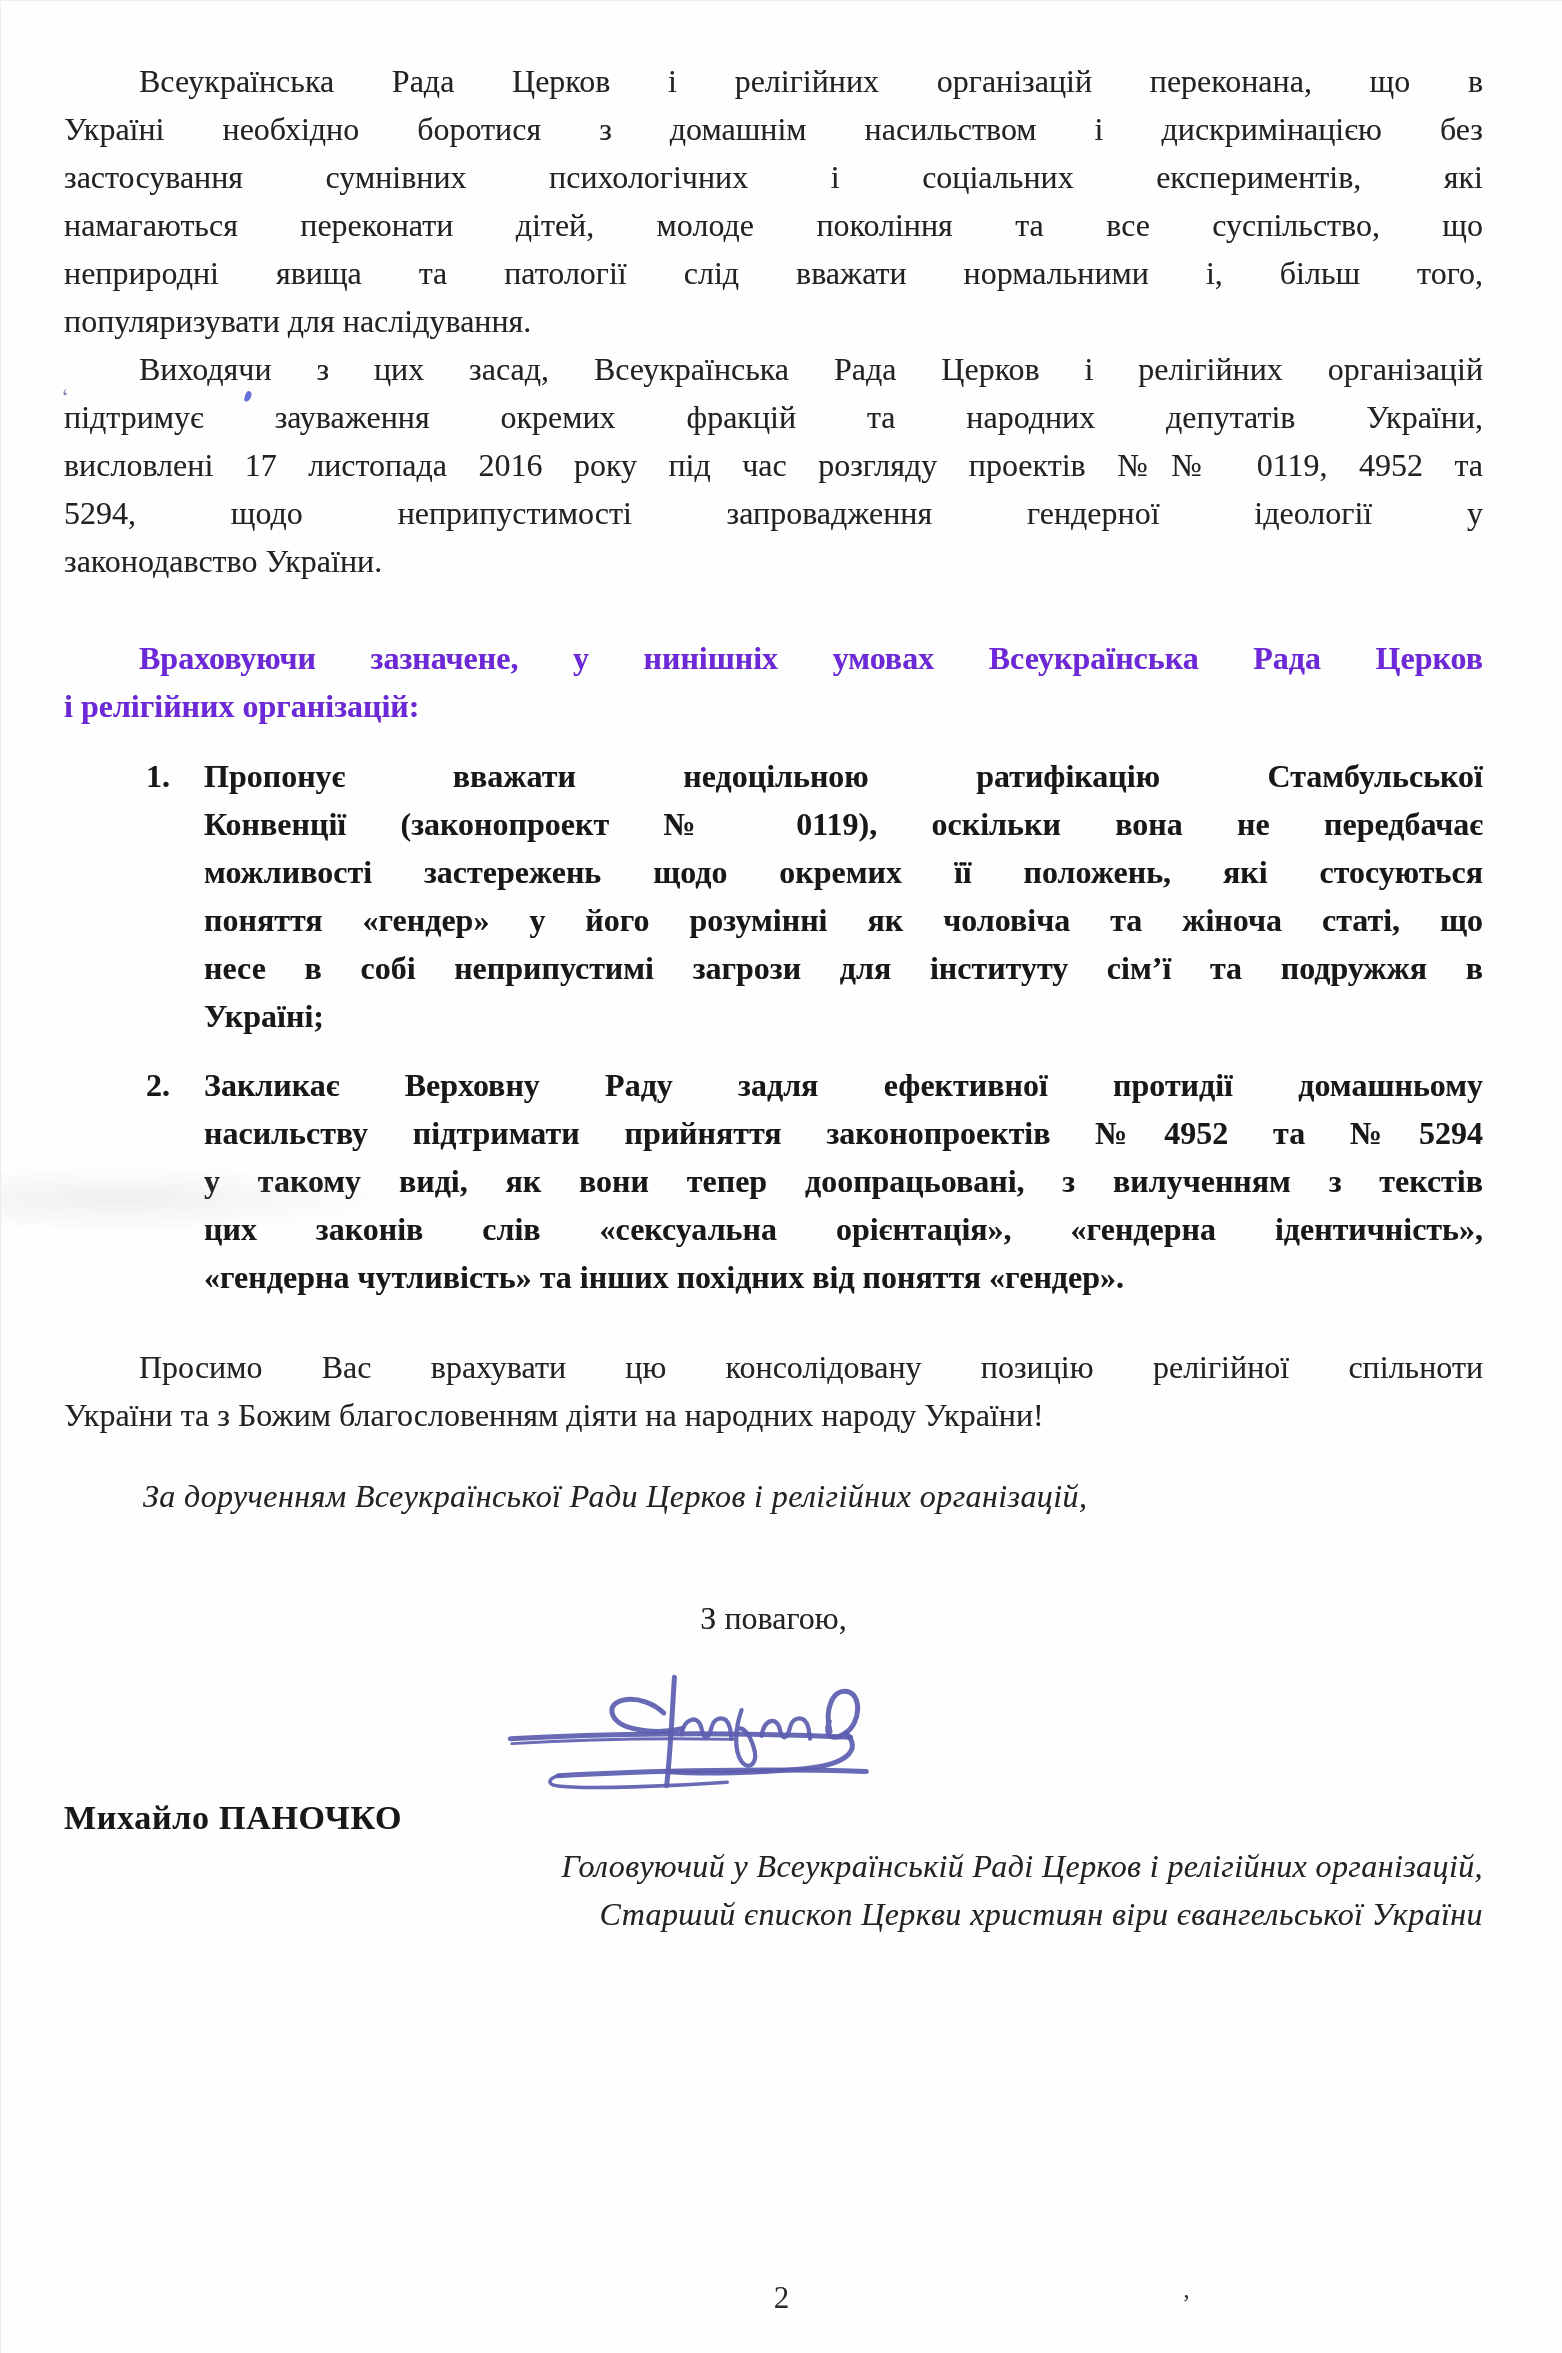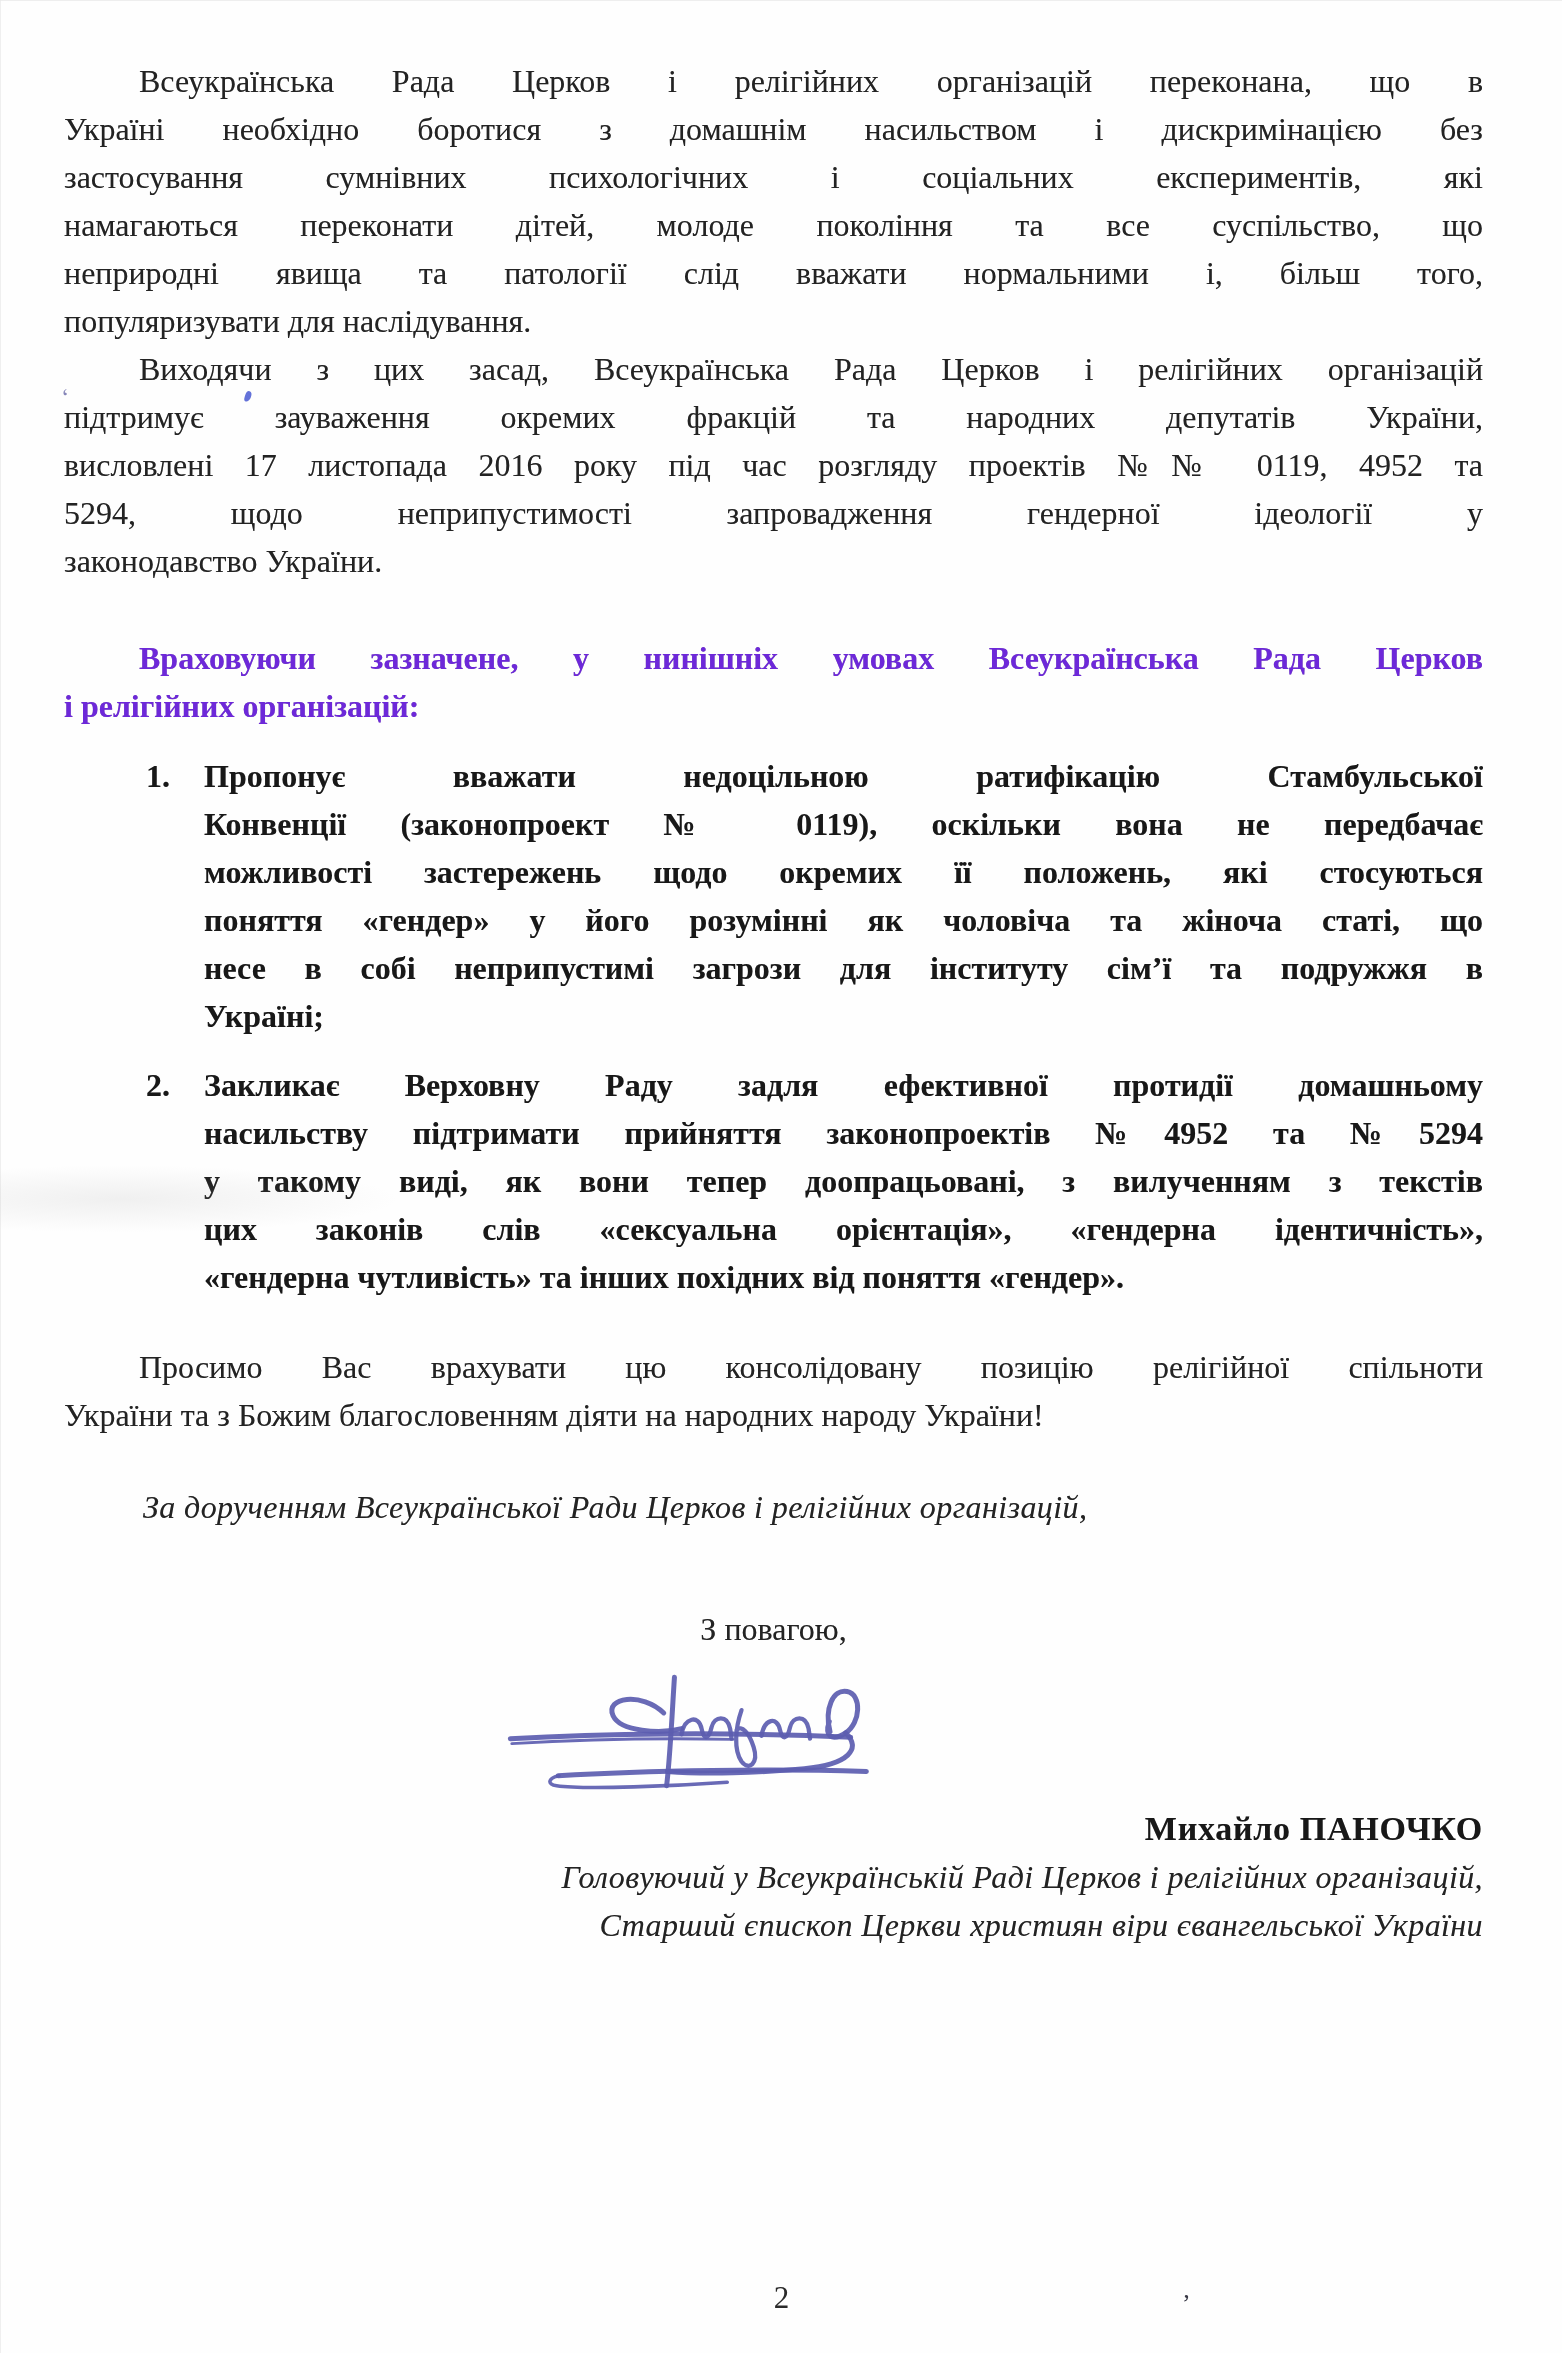--- a/index.html
+++ b/index.html
@@ -40,32 +40,32 @@
     left:82px; top:0;
     font-weight:bold;
   }
   .list-item .line{ text-align:justify; text-align-last:justify; }
   .list-item .line:last-child{ text-align-last:left; }
 
   .spacer-heading{ margin-top:49px; }
   .spacer-p3{ margin-top:42px; }
 
   .on-behalf{
-    margin-top:44px;
+    margin-top:33px;
     font-style:italic;
     padding-left:79px;
     letter-spacing:0.4px;
   }
   .regards{
     margin-top:74px;
     text-align:center;
   }
   .signer-name{
     margin-top:152px;
-    text-align:right;
+    text-align:left;
     font-weight:bold;
     font-size:34px;
     color:#181818;
     letter-spacing:0.7px;
   }
   .signer-title{
     text-align:right;
     font-style:italic;
     letter-spacing:0.4px;
   }

